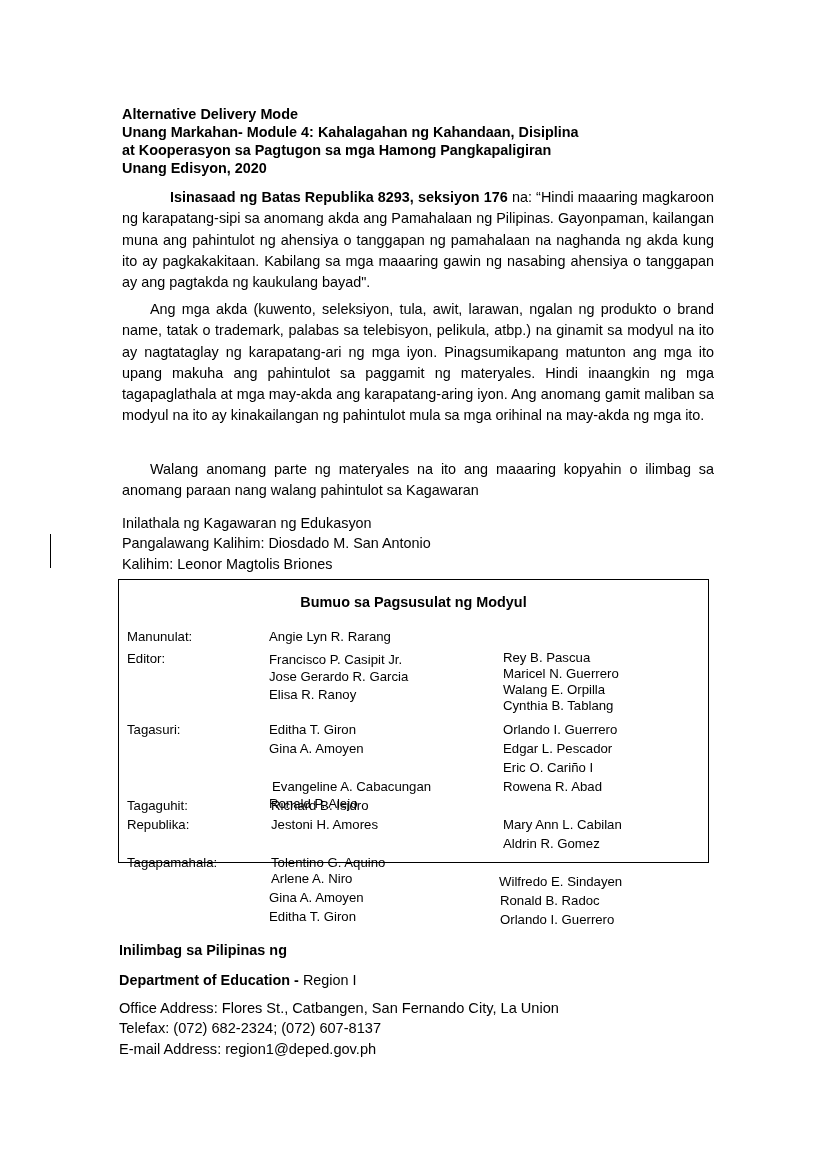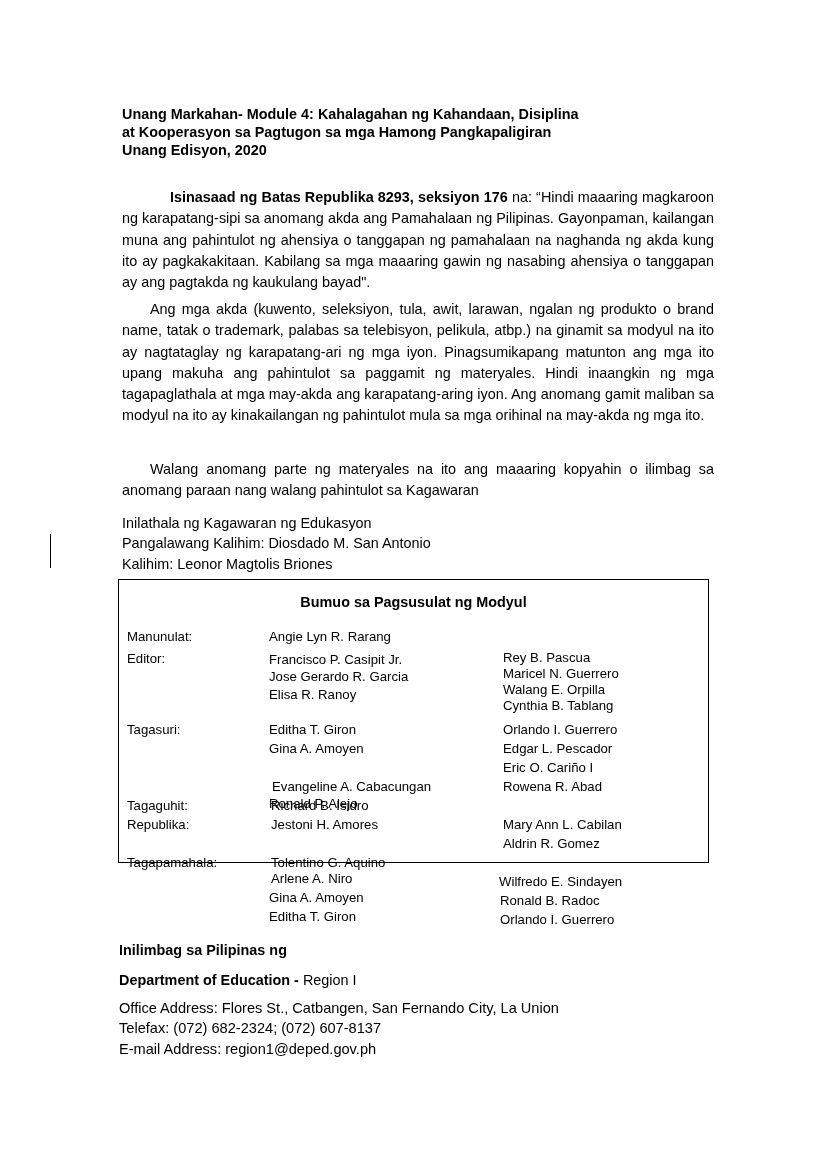--- a/index.html
+++ b/index.html
@@ -31,20 +31,21 @@
     #printed { top: 942px; }
     #deped { top: 972px; }
     #addr { top: 998px; line-height: 20.3px; font-size: 14.6px; }
 
     .watermark { left: 0; width: 827px; top: 1170px; text-align: center; font-size: 14px; color: #c8c8c8; letter-spacing: 0.5px; }
   </style>
 </head>
 <body>
 
 <div class="abs header-block">
+  <div>Alternative Delivery Mode</div>
   <div>Unang Markahan- Module 4: Kahalagahan ng Kahandaan, Disiplina</div>
   <div>at Kooperasyon sa Pagtugon sa mga Hamong Pangkapaligiran</div>
   <div>Unang Edisyon, 2020</div>
 </div>
 
 <div class="abs para" id="p1"><span class="indent-big"></span><b>Isinasaad ng Batas Republika 8293, seksiyon 176</b><span> na: “Hindi maaaring magkaroon ng karapatang-sipi sa anomang akda ang Pamahalaan ng Pilipinas. Gayonpaman, kailangan muna ang pahintulot ng ahensiya o tanggapan ng pamahalaan na naghanda ng akda kung ito ay pagkakakitaan. Kabilang sa mga maaaring gawin ng nasabing ahensiya o tanggapan ay ang pagtakda ng kaukulang bayad".</span></div>
 
 <div class="abs para" id="p2"><span class="indent"></span><span>Ang mga akda (kuwento, seleksiyon, tula, awit, larawan, ngalan ng produkto o brand name, tatak o trademark, palabas sa telebisyon, pelikula, atbp.) na ginamit sa modyul na ito ay nagtataglay ng karapatang-ari ng mga iyon. Pinagsumikapang matunton ang mga ito upang makuha ang pahintulot sa paggamit ng materyales. Hindi inaangkin ng mga tagapaglathala at mga may-akda ang karapatang-aring iyon. Ang anomang gamit maliban sa modyul na ito ay kinakailangan ng pahintulot mula sa mga orihinal na may-akda ng mga ito.</span></div>
 
 <div class="abs para" id="p3"><span class="indent"></span><span>Walang anomang parte ng materyales na ito ang maaaring kopyahin o ilimbag sa anomang paraan nang walang pahintulot sa Kagawaran</span></div>

